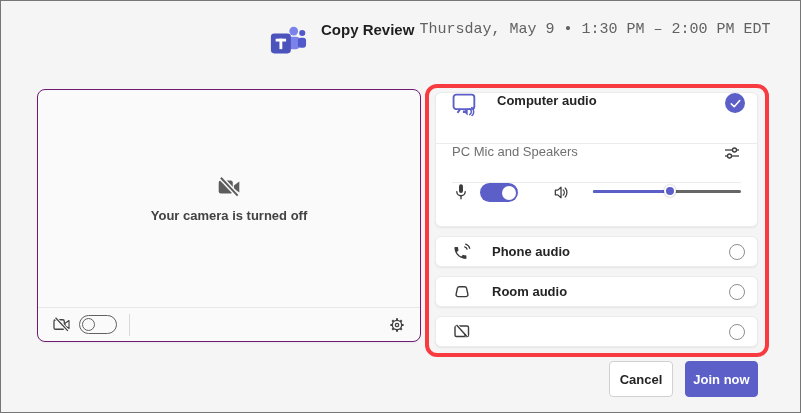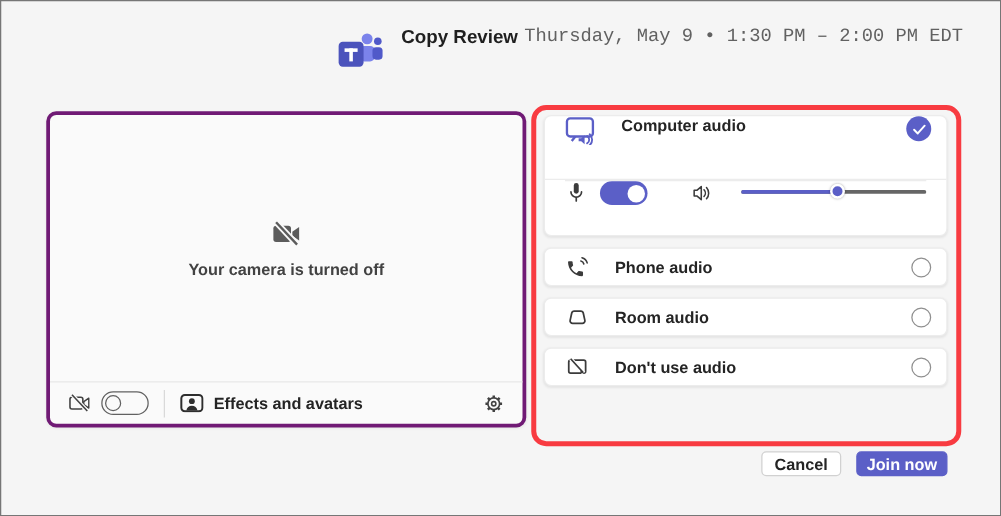--- a/index.html
+++ b/index.html
@@ -8,21 +8,21 @@
   .window{position:relative;width:801px;height:413px;background:#f5f5f5;border:1px solid #767676;overflow:hidden;}
 
   
   .header{position:absolute;left:268px;top:20px;display:flex;align-items:flex-start;gap:14px;}
   .teams-logo{width:38px;height:38px;flex:0 0 auto;margin-top:2px;}
   .header-text{display:flex;flex-direction:row;gap:5px;}
   .meeting-title{font-size:15px;font-weight:700;color:#1f1f1f;line-height:1.2;}
   .meeting-subtitle{font-size:15px;color:#616161;font-family:Liberation Mono, monospace;}
 
   
-  .camera-panel{position:absolute;left:36px;top:88px;width:384px;height:253px;background:#fafafa;border:3px solid #701a75;border-radius:8px;box-shadow:0 1px 2px rgba(0,0,0,.05);display:flex;flex-direction:column;}
+  .camera-panel{position:absolute;left:36px;top:88px;width:384px;height:253px;background:#fafafa;border:1px solid #701a75;border-radius:8px;box-shadow:0 1px 2px rgba(0,0,0,.05);display:flex;flex-direction:column;}
   .camera-view{flex:1;display:flex;flex-direction:column;align-items:center;justify-content:center;gap:8px;}
   .camera-msg{font-size:13px;font-weight:700;color:#424242;}
   .camera-footer{height:34px;border-top:1px solid #e8e8e8;display:flex;align-items:center;padding:0 14px;}
   .toggle{position:relative;width:38px;height:19px;border-radius:10px;flex:0 0 auto;}
   .toggle.off{border:1px solid #616161;background:transparent;margin-left:8px;}
   .toggle.off .knob{position:absolute;left:2px;top:2px;width:13px;height:13px;border-radius:50%;border:1px solid #616161;background:transparent;}
   .toggle.on{background:#5b5fc7;}
   .toggle.on .knob{position:absolute;right:2px;top:2.5px;width:14px;height:14px;border-radius:50%;background:#fff;}
   .v-divider{width:1px;height:22px;background:#d9d9d9;margin:0 12px;}
   .effects-group{display:flex;align-items:center;gap:8px;}
@@ -49,21 +49,21 @@
   .slider{position:relative;width:170px;height:16px;margin-left:22px;cursor:pointer;}
   .slider-track{position:absolute;left:0;right:0;top:6.5px;height:3px;background:#666;border-radius:2px;}
   .slider-fill{position:absolute;left:0;top:6.5px;height:3px;background:#5b5fc7;border-radius:2px;}
   .slider-thumb{position:absolute;top:50%;transform:translate(-50%,-50%);width:12px;height:12px;background:#5b5fc7;border:2px solid #fff;border-radius:50%;box-shadow:0 0 2px rgba(0,0,0,.35);}
   .option-card{height:31px;padding:0 12px 0 16px;display:flex;align-items:center;cursor:pointer;}
   .option-card .opt-label{margin-left:20px;}
   .radio{width:16px;height:16px;border:1.5px solid #8f8f8f;border-radius:50%;background:#fff;flex:0 0 auto;}
   .opt-icon{width:20px;display:flex;justify-content:center;}
 
   
-  .btn{position:absolute;top:360px;height:20px;border-radius:4px;font-size:13px;font-weight:700;display:flex;align-items:center;justify-content:center;cursor:pointer;font-family:inherit;}
+  .btn{position:absolute;top:360px;height:36px;border-radius:4px;font-size:13px;font-weight:700;display:flex;align-items:center;justify-content:center;cursor:pointer;font-family:inherit;}
   .btn-cancel{left:608px;width:64px;background:#fff;border:1px solid #d1d1d1;color:#242424;}
   .btn-join{left:684px;width:73px;background:#5b5fc7;border:1px solid #5b5fc7;color:#fff;}
 
   .icon{display:inline-flex;}
 </style>
 </head>
 <body>
 
 <div class="window">
 
@@ -103,30 +103,20 @@
           <rect x="2.5" y="6" width="13" height="12" rx="2" fill="none" stroke="#424242" stroke-width="1.6"></rect>
           <path d="M16.5 10.5 21.5 7v10l-5-3.5z" fill="none" stroke="#424242" stroke-width="1.4" stroke-linejoin="round"></path>
           <line x1="4.5" y1="3.5" x2="20" y2="20" stroke="#fafafa" stroke-width="4"></line>
           <line x1="4.5" y1="3.5" x2="20" y2="20" stroke="#424242" stroke-width="1.6"></line>
         </svg>
       </span>
       <span class="toggle off">
           <span class="knob"></span>
         </span>
       <span class="v-divider"></span>
-      <span class="effects-group">
-        <span class="icon">
-          <svg viewBox="0 0 20 16" width="19" height="15">
-            <rect x="1" y="1" width="18" height="14" rx="3" fill="none" stroke="#2e2e2e" stroke-width="1.7"></rect>
-            <circle cx="10" cy="6.3" r="2.5" fill="#2e2e2e"></circle>
-            <path d="M5.3 14.2c.3-2.6 2.3-4 4.7-4s4.4 1.4 4.7 4z" fill="#2e2e2e"></path>
-          </svg>
-        </span>
-        <span class="effects-label">Effects and avatars</span>
-      </span>
       <span class="footer-spacer"></span>
       <span class="icon">
         <svg viewBox="0 0 20 20" width="18" height="18">
           <g stroke="#424242" stroke-width="2.2">
             <line x1="15.2" y1="10" x2="17.4" y2="10"></line>
               <line x1="10" y1="2.6" x2="10" y2="4.8"></line>
             <line x1="10" y1="15.2" x2="10" y2="17.4"></line>
               <line x1="2.6" y1="10" x2="4.8" y2="10"></line>
             <line x1="13.68" y1="6.32" x2="15.23" y2="4.77"></line>
               <line x1="13.68" y1="13.68" x2="15.23" y2="15.23"></line>
@@ -157,20 +147,32 @@
         </span>
         <span class="opt-label">Computer audio</span>
         <span class="row-spacer"></span>
         <span class="check-circle">
           <svg viewBox="0 0 20 20" width="13" height="13">
             <polyline points="3.5,10.5 8,15 16.5,5.5" fill="none" stroke="#fff" stroke-width="2.4" stroke-linecap="round" stroke-linejoin="round"></polyline>
           </svg>
         </span>
       </div>
       <div class="h-divider"></div>
+      <div class="row device-row">
+        <span class="device-name">PC Mic and Speakers</span>
+        <span class="row-spacer"></span>
+        <span class="icon">
+          <svg viewBox="0 0 18 18" width="18" height="18">
+            <line x1="2" y1="6" x2="16" y2="6" stroke="#3b3b3b" stroke-width="1.3"></line>
+            <circle cx="11.5" cy="6" r="2" fill="#fff" stroke="#3b3b3b" stroke-width="1.3"></circle>
+            <line x1="2" y1="12" x2="16" y2="12" stroke="#3b3b3b" stroke-width="1.3"></line>
+            <circle cx="6.5" cy="12" r="2" fill="#fff" stroke="#3b3b3b" stroke-width="1.3"></circle>
+          </svg>
+        </span>
+      </div>
       <div class="h-divider inset"></div>
       <div class="row mic-row">
         <span class="icon">
           <svg viewBox="0 0 20 20" width="18" height="18">
             <rect x="7.8" y="1.5" width="4.4" height="9.5" rx="2.2" fill="#3b3b3b"></rect>
             <path d="M5.3 9.5a4.7 4.7 0 0 0 9.4 0" fill="none" stroke="#3b3b3b" stroke-width="1.5" stroke-linecap="round"></path>
             <line x1="10" y1="14.2" x2="10" y2="17.5" stroke="#3b3b3b" stroke-width="1.5" stroke-linecap="round"></line>
           </svg>
         </span>
         <span class="toggle on">
@@ -217,21 +219,20 @@
 
     <div class="card option-card">
       <span class="opt-icon icon">
         <svg viewBox="0 0 20 20" width="20" height="20">
           <rect x="3" y="4" width="13.5" height="10.5" rx="1.5" fill="none" stroke="#3b3b3b" stroke-width="1.4"></rect>
           <line x1="4.5" y1="3" x2="15" y2="14.5" stroke="#fff" stroke-width="3.2"></line>
           <line x1="4.5" y1="3" x2="14.5" y2="14" stroke="#3b3b3b" stroke-width="1.4"></line>
           <path d="M12.6 11.5 15.5 14.8l-3.4-.4z" fill="#3b3b3b"></path>
         </svg>
       </span>
-      <span class="opt-label">Don't use audio</span>
       <span class="row-spacer"></span>
       <span class="radio"></span>
     </div>
   </div>
 
   <button class="btn btn-cancel">Cancel</button>
   <button class="btn btn-join">Join now</button>
 
 </div>
 

